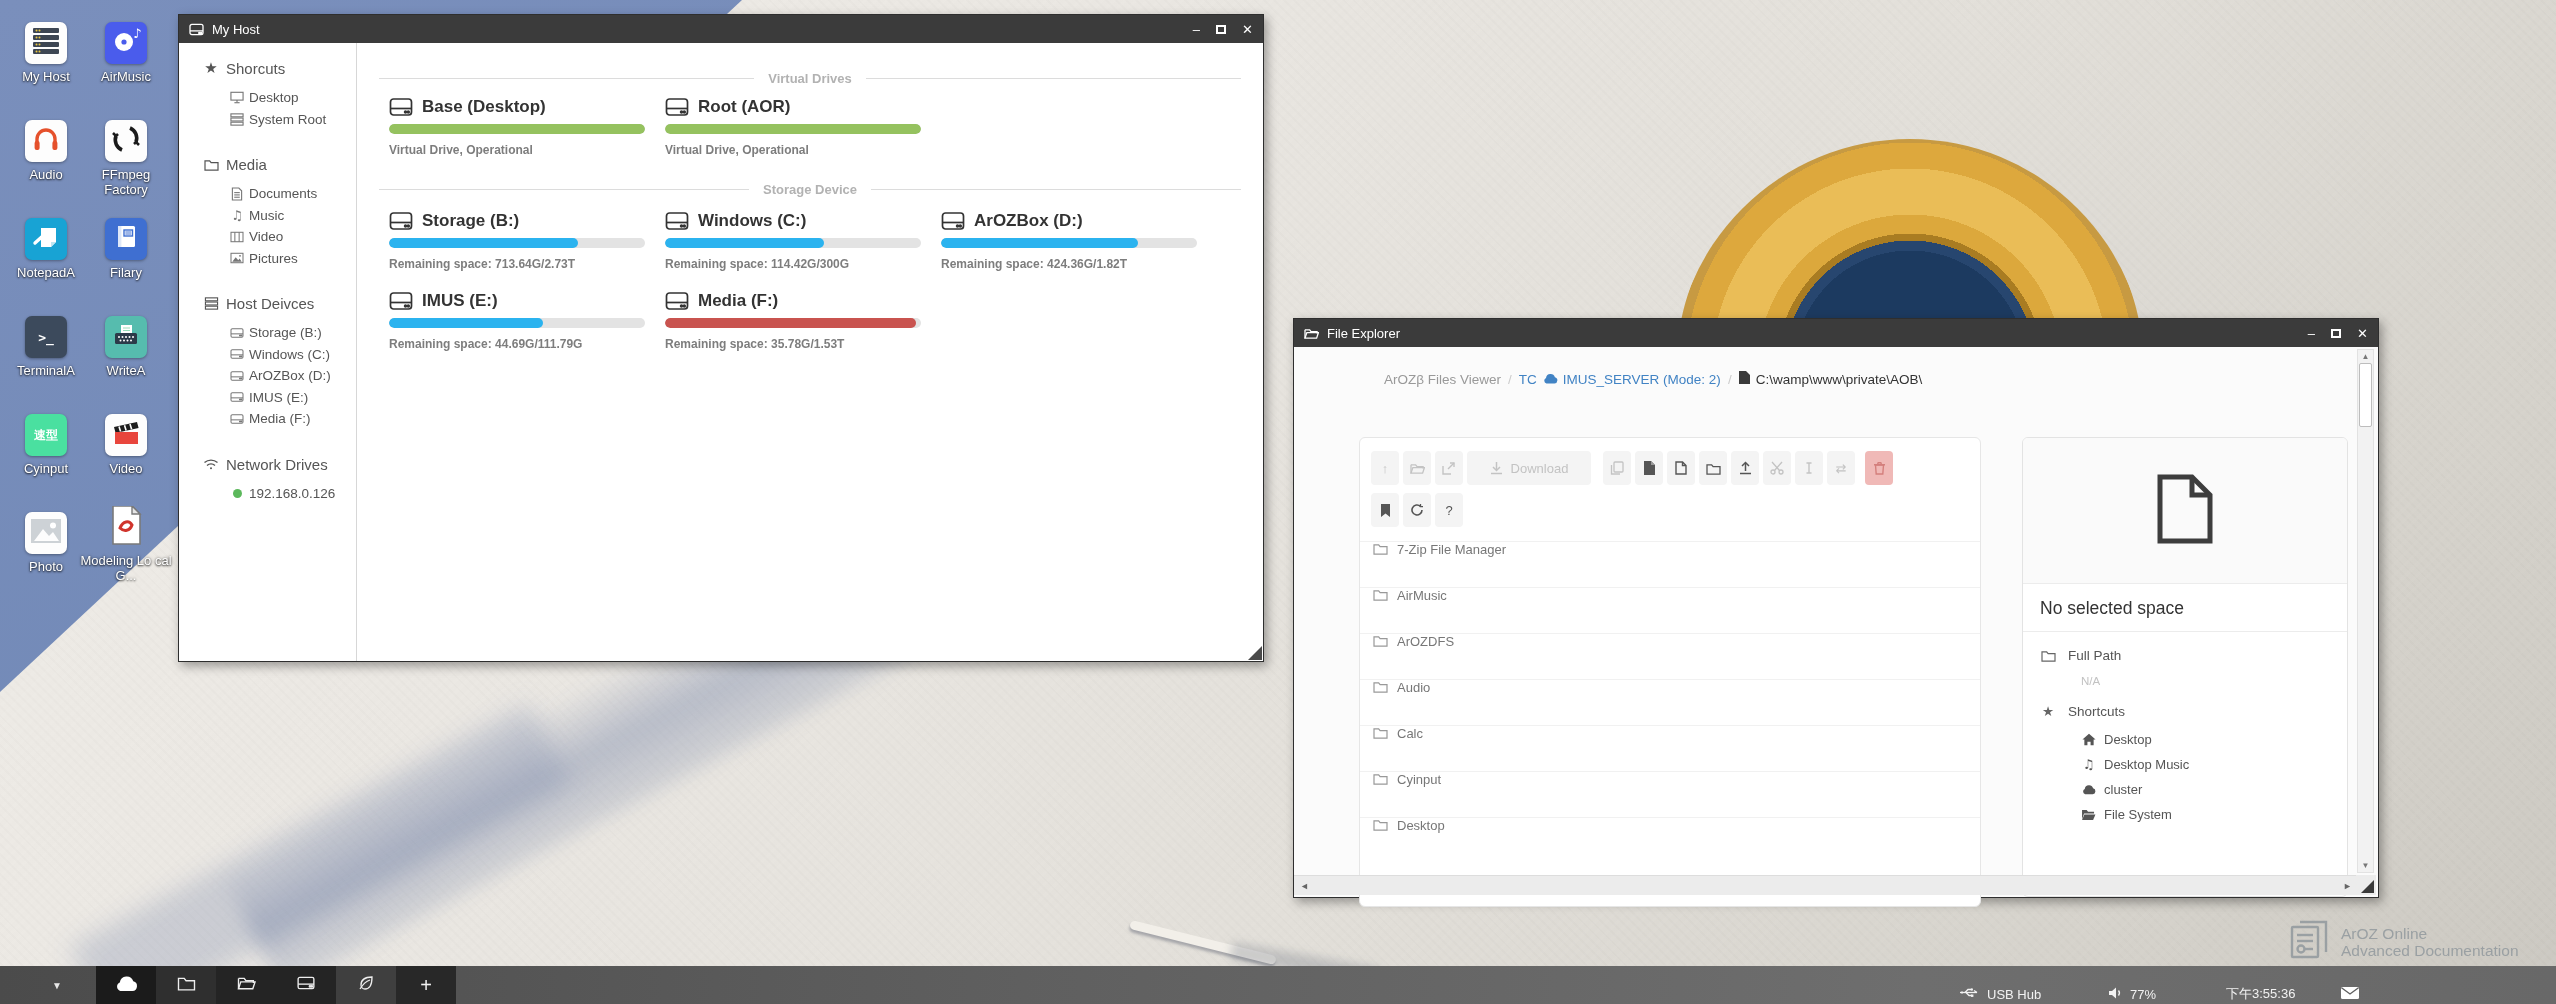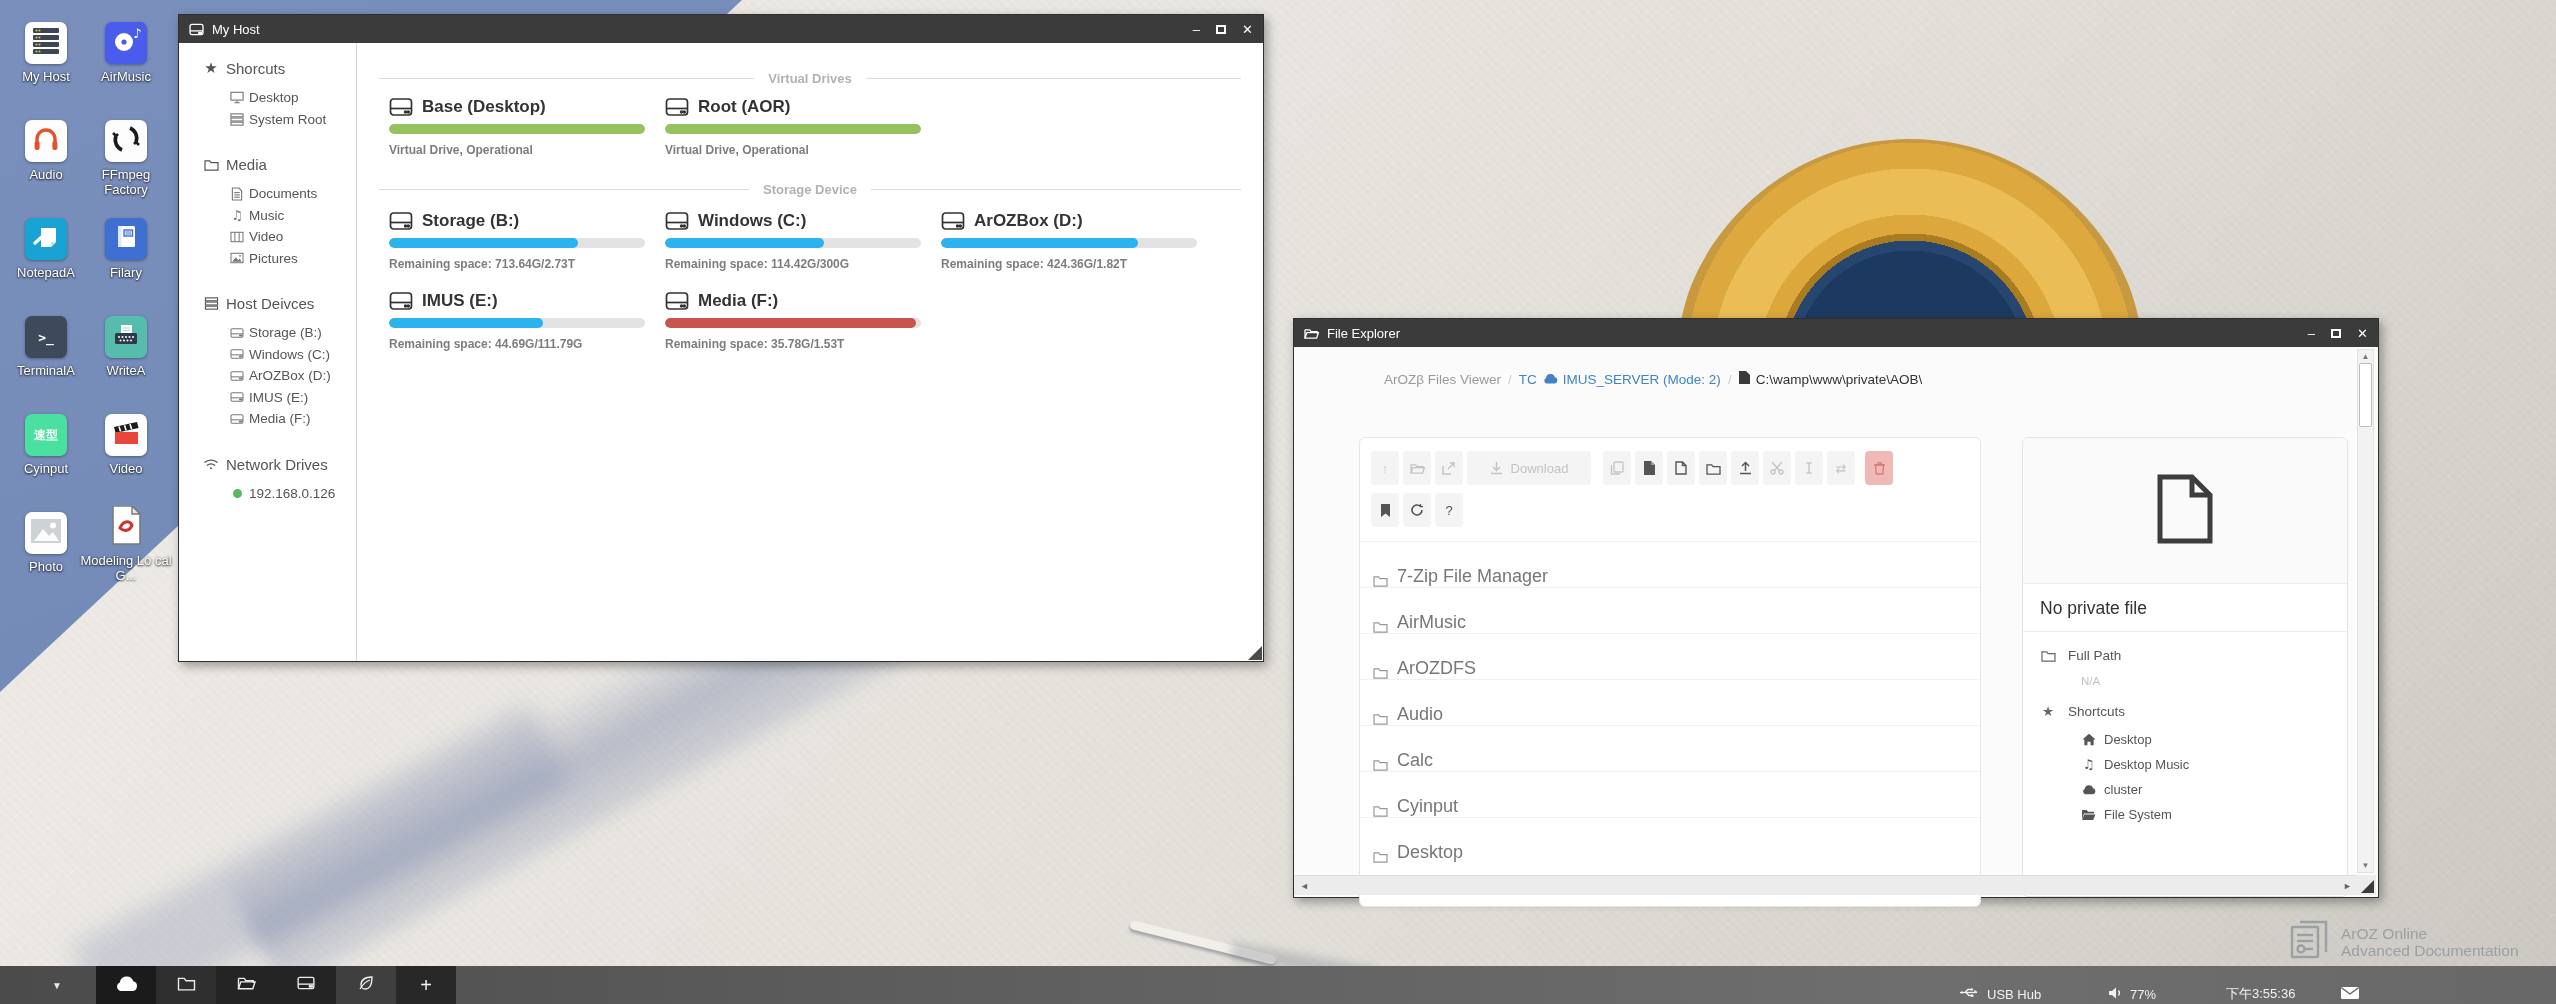--- a/index.html
+++ b/index.html
@@ -93,22 +93,22 @@
     border:1px solid #e6e6e6; border-radius:6px; overflow:hidden; }
   .tb-wrap { padding:13px 11px 6px 11px; }
   .tb-row { display:flex; gap:4px; margin-bottom:8px; }
   .tb-btn { width:28px; height:34px; border-radius:4px; background:#f4f4f4; display:flex;
     align-items:center; justify-content:center; color:#555; font-size:13px; }
   .tb-btn.dis { color:#c3c3c3; }
   .tb-btn.wide { width:124px; gap:8px; color:#c3c3c3; font-size:13px;text-align:center; }
   .tb-btn.danger { background:#f0b9b7; color:#d77; }
   .tb-gap { margin-left:8px; }
   .file-list { }
-  .file-row { height:46px; display:flex; align-items:flex-end; gap:9px; padding-left:13px;
-    border-top:1px solid #f1f1f1; font-size:18px; color:#777; }
+  .file-row { height:46px; display:flex; align-items:flex-start; gap:9px; padding-left:13px;
+    border-top:1px solid #f1f1f1; font-size:13px; color:#777; }
   .file-row .ic { color:#999; display:flex; }
   .fe-panel { position:absolute; left:728px; top:90px; width:326px; height:460px; background:#fff;
     border:1px solid #e3e3e3; border-radius:6px; overflow:hidden; }
   .pv-box { height:146px; background:#fafafa; border-bottom:1px solid #ececec;
     display:flex; align-items:center; justify-content:center; }
   .pv-title { height:48px; line-height:48px; padding-left:17px; font-size:17.5px; color:#333;
     border-bottom:1px solid #ececec; }
   .pv-list { padding:16px 0 0 17px; color:#555; }
   .pv-row { display:flex; align-items:center; gap:12px; font-size:13.5px; }
   .pv-row .ic { color:#666; display:flex; width:16px; justify-content:center; }
@@ -802,21 +802,21 @@
         </div>
       </div>
 
       <div class="fe-panel">
         <div class="pv-box">
           <span><svg width="58" height="72" viewBox="0 0 58 72" fill="none" stroke="#3d3d3d" stroke-width="5">
                 <path d="M4 4h32l18 18v46H4z"></path>
                 <path d="M36 4v18h18"></path>
               </svg></span>
         </div>
-        <div class="pv-title">No private file</div>
+        <div class="pv-title">No selected space</div>
         <div class="pv-list">
           <div class="pv-row">
             <span class="ic">
                 <svg width="15" height="13" viewBox="0 0 16 14" fill="none" stroke="#666" stroke-width="1.3">
                   <path d="M1 3h5l1.6 2H15v8H1z"></path>
                 </svg>
               </span>
             <span>Full Path</span>
           </div>
           <div class="pv-na">N/A</div>

